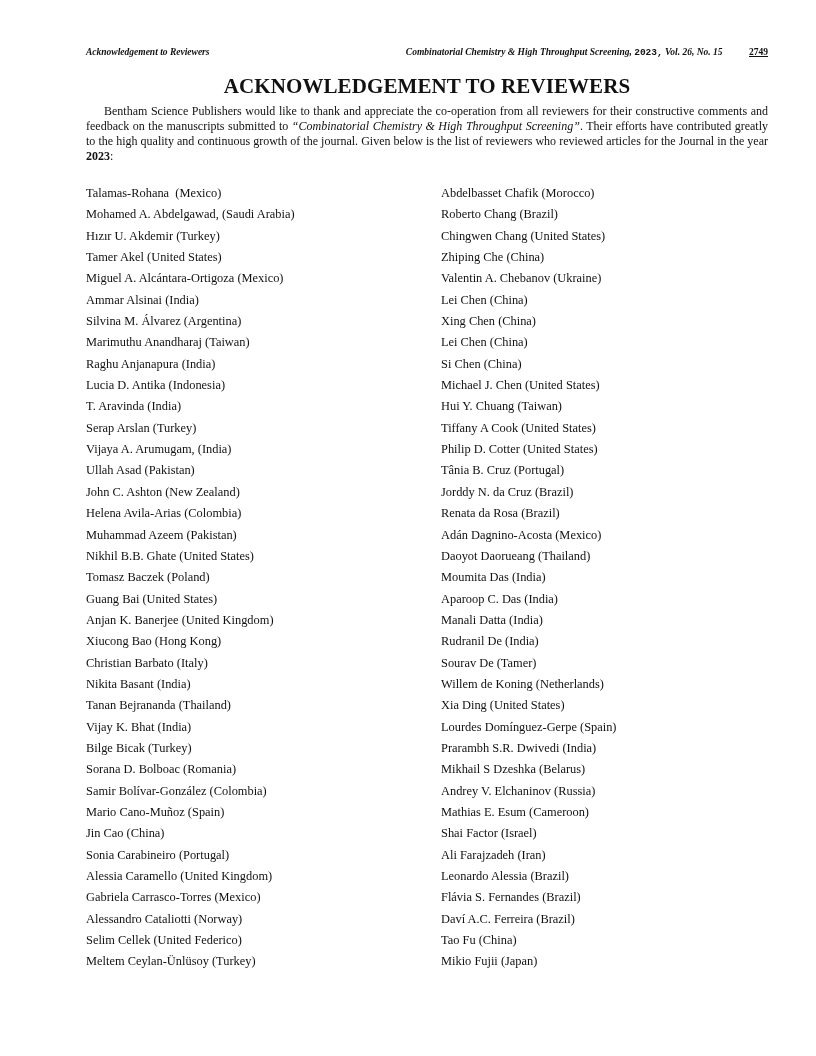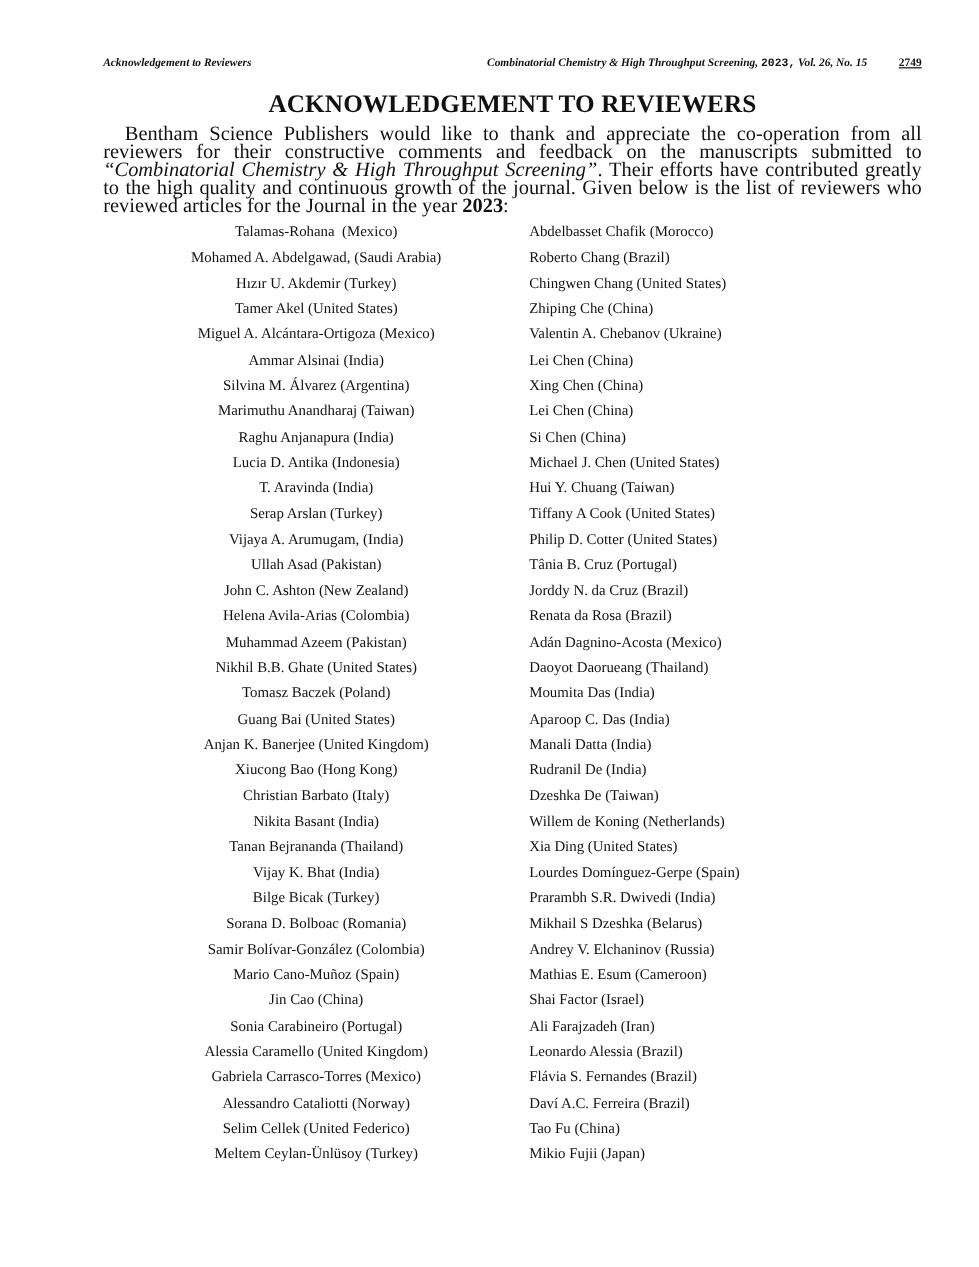--- a/index.html
+++ b/index.html
@@ -14,26 +14,26 @@
     display: flex; justify-content: space-between; align-items: baseline;
   }
   .running-head .right span.n { font-style: normal; font-family: Liberation Mono, monospace; }
   .running-head .pg { font-style: normal; margin-left: 24px; text-decoration: underline; }
   .title {
     position: absolute; top: 74px; left: 0; width: 682px; text-align: center;
     font-size: 21px; font-weight: bold; letter-spacing: 0.1px; margin: 0;
   }
   .intro {
     position: absolute; top: 104px; left: 0; width: 682px; margin: 0;
-    font-size: 17px; line-height: 15px; text-align: justify; text-indent: 18px;
+    font-size: 12px; line-height: 15px; text-align: justify; text-indent: 18px;
   }
   .intro em { font-style: italic; }
   .columns { position: absolute; top: 184px; left: 0; width: 682px; display: flex; }
   .col { list-style: none; margin: 0; padding: 0; }
-  .col-left { width: 355px; text-align: center; }
+  .col-left { width: 355px; }
   .col-right { width: 327px; }
   .col li { font-size: 12.4px; height: 21.35px; line-height: 18px; white-space: pre; }
 </style>
 </head>
 <body>
 
 <div class="page">
   <div class="running-head">
     <span>Acknowledgement to Reviewers</span>
     <span class="right">
@@ -104,21 +104,21 @@
         <li>Philip D. Cotter (United States)</li>
         <li>Tânia B. Cruz (Portugal)</li>
         <li>Jorddy N. da Cruz (Brazil)</li>
         <li>Renata da Rosa (Brazil)</li>
         <li>Adán Dagnino-Acosta (Mexico)</li>
         <li>Daoyot Daorueang (Thailand)</li>
         <li>Moumita Das (India)</li>
         <li>Aparoop C. Das (India)</li>
         <li>Manali Datta (India)</li>
         <li>Rudranil De (India)</li>
-        <li>Dzeshka De (Taiwan)</li>
+        <li>Sourav De (Tamer)</li>
         <li>Willem de Koning (Netherlands)</li>
         <li>Xia Ding (United States)</li>
         <li>Lourdes Domínguez-Gerpe (Spain)</li>
         <li>Prarambh S.R. Dwivedi (India)</li>
         <li>Mikhail S Dzeshka (Belarus)</li>
         <li>Andrey V. Elchaninov (Russia)</li>
         <li>Mathias E. Esum (Cameroon)</li>
         <li>Shai Factor (Israel)</li>
         <li>Ali Farajzadeh (Iran)</li>
         <li>Leonardo Alessia (Brazil)</li>

